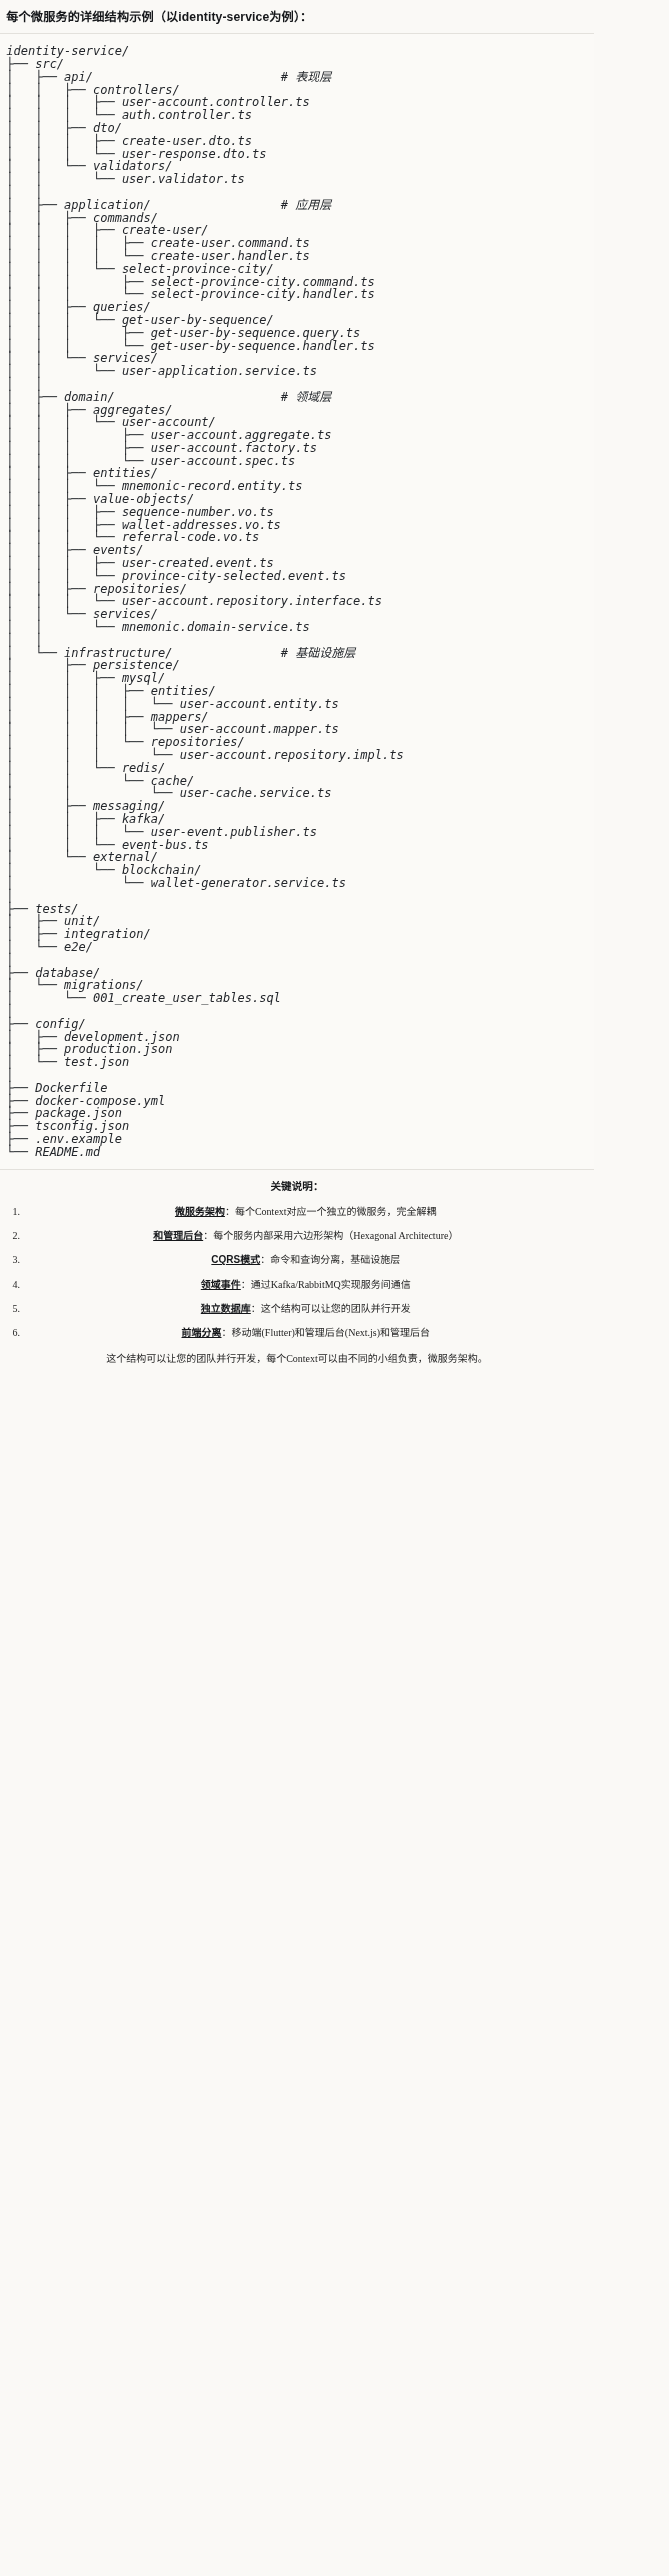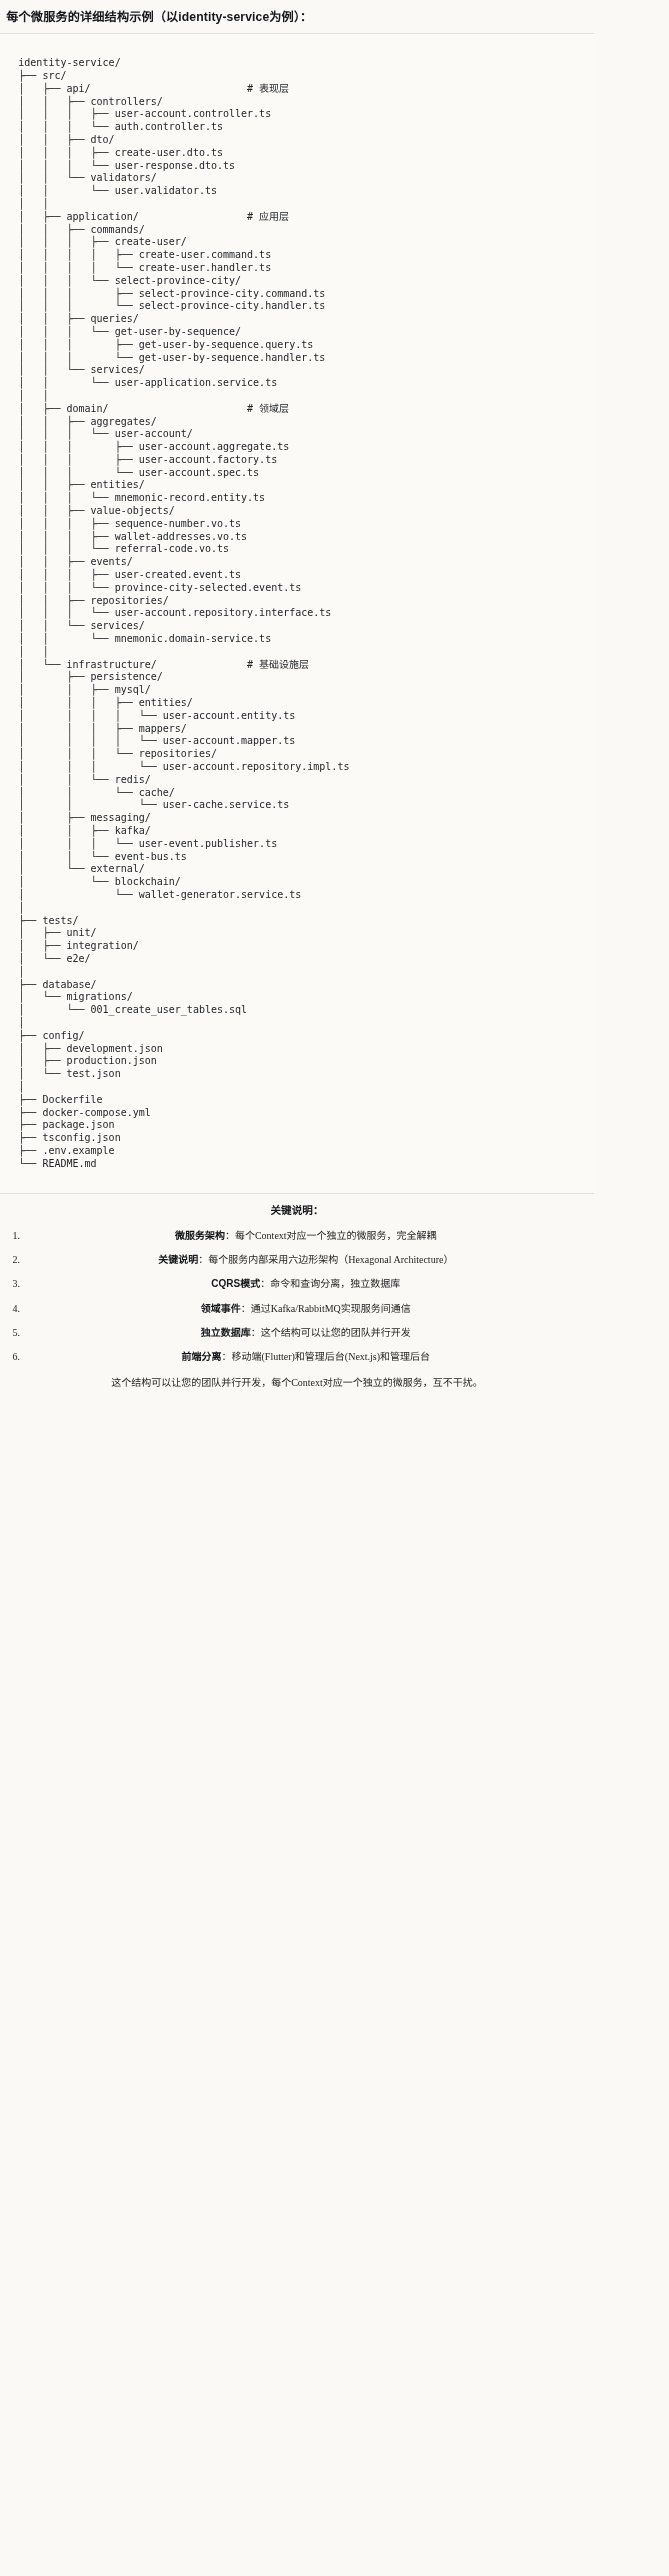--- a/index.html
+++ b/index.html
@@ -44,26 +44,27 @@
 
   
   .code-block {
     background: #fbfaf7;
     padding: 11.3px 6.3px 10px 6.3px;
     margin: 0;
     overflow: hidden;
   }
   .tree {
     font-family: "DejaVu Sans Mono", "Liberation Mono", monospace;
-    font-size: 10px;
+    font-size: 12px;
     line-height: 12.8px;
     white-space: pre;
     color: #23262b;
-    margin: 12px;
+    margin: 0;
     tab-size: 4;
+    font-style: italic;
   }
 
   
   .notes-wrap {
     padding: 10px 6.3px 2.5px 6.3px;
     text-align: center;
   }
   .notes-title {
     font-family: "Liberation Sans", "DejaVu Sans", sans-serif;
     font-weight: bold;
@@ -82,20 +83,21 @@
     margin: 0 0 8.8px 0;
     padding-left: 1.3px;
   }
   ol.notes-list > li::marker {
     font-family: "Liberation Serif", "DejaVu Serif", serif;
   }
   .note-term {
     font-family: "Liberation Sans", "DejaVu Sans", sans-serif;
     font-weight: bold;
     color: #15171a;
+    text-decoration: underline;
   }
   .note-sep { }
   .note-desc { }
 
   .closing {
     font-size: 10px;
     line-height: 1.6;
     margin: 10px 0 0 0;
     padding: 0 0 8.8px 0;
   }
@@ -199,24 +201,24 @@
 └── README.md</pre>
   </div>
 
   <div class="hr-rule"></div>
 
   <div class="notes-wrap">
     <div class="notes-title">关键说明：</div>
 
     <ol class="notes-list">
         <li><span class="note-term">微服务架构</span><span class="note-sep">：</span><span class="note-desc">每个Context对应一个独立的微服务，完全解耦</span></li>
-        <li><span class="note-term">关键说明</span><span class="note-sep">：</span><span class="note-desc">每个服务内部采用六边形架构（Hexagonal Architecture）</span></li>
-        <li><span class="note-term">CQRS模式</span><span class="note-sep">：</span><span class="note-desc">命令和查询分离，独立数据库</span></li>
+        <li><span class="note-term">和管理后台</span><span class="note-sep">：</span><span class="note-desc">每个服务内部采用六边形架构（Hexagonal Architecture）</span></li>
+        <li><span class="note-term">CQRS模式</span><span class="note-sep">：</span><span class="note-desc">命令和查询分离，基础设施层</span></li>
         <li><span class="note-term">领域事件</span><span class="note-sep">：</span><span class="note-desc">通过Kafka/RabbitMQ实现服务间通信</span></li>
         <li><span class="note-term">独立数据库</span><span class="note-sep">：</span><span class="note-desc">这个结构可以让您的团队并行开发</span></li>
         <li><span class="note-term">前端分离</span><span class="note-sep">：</span><span class="note-desc">移动端(Flutter)和管理后台(Next.js)和管理后台</span></li>
       </ol>
 
-    <p class="closing">这个结构可以让您的团队并行开发，每个Context对应一个独立的微服务，互不干扰。</p>
+    <p class="closing">这个结构可以让您的团队并行开发，每个Context可以由不同的小组负责，微服务架构。</p>
   </div>
 
 </div>
 
 
 </body></html>

